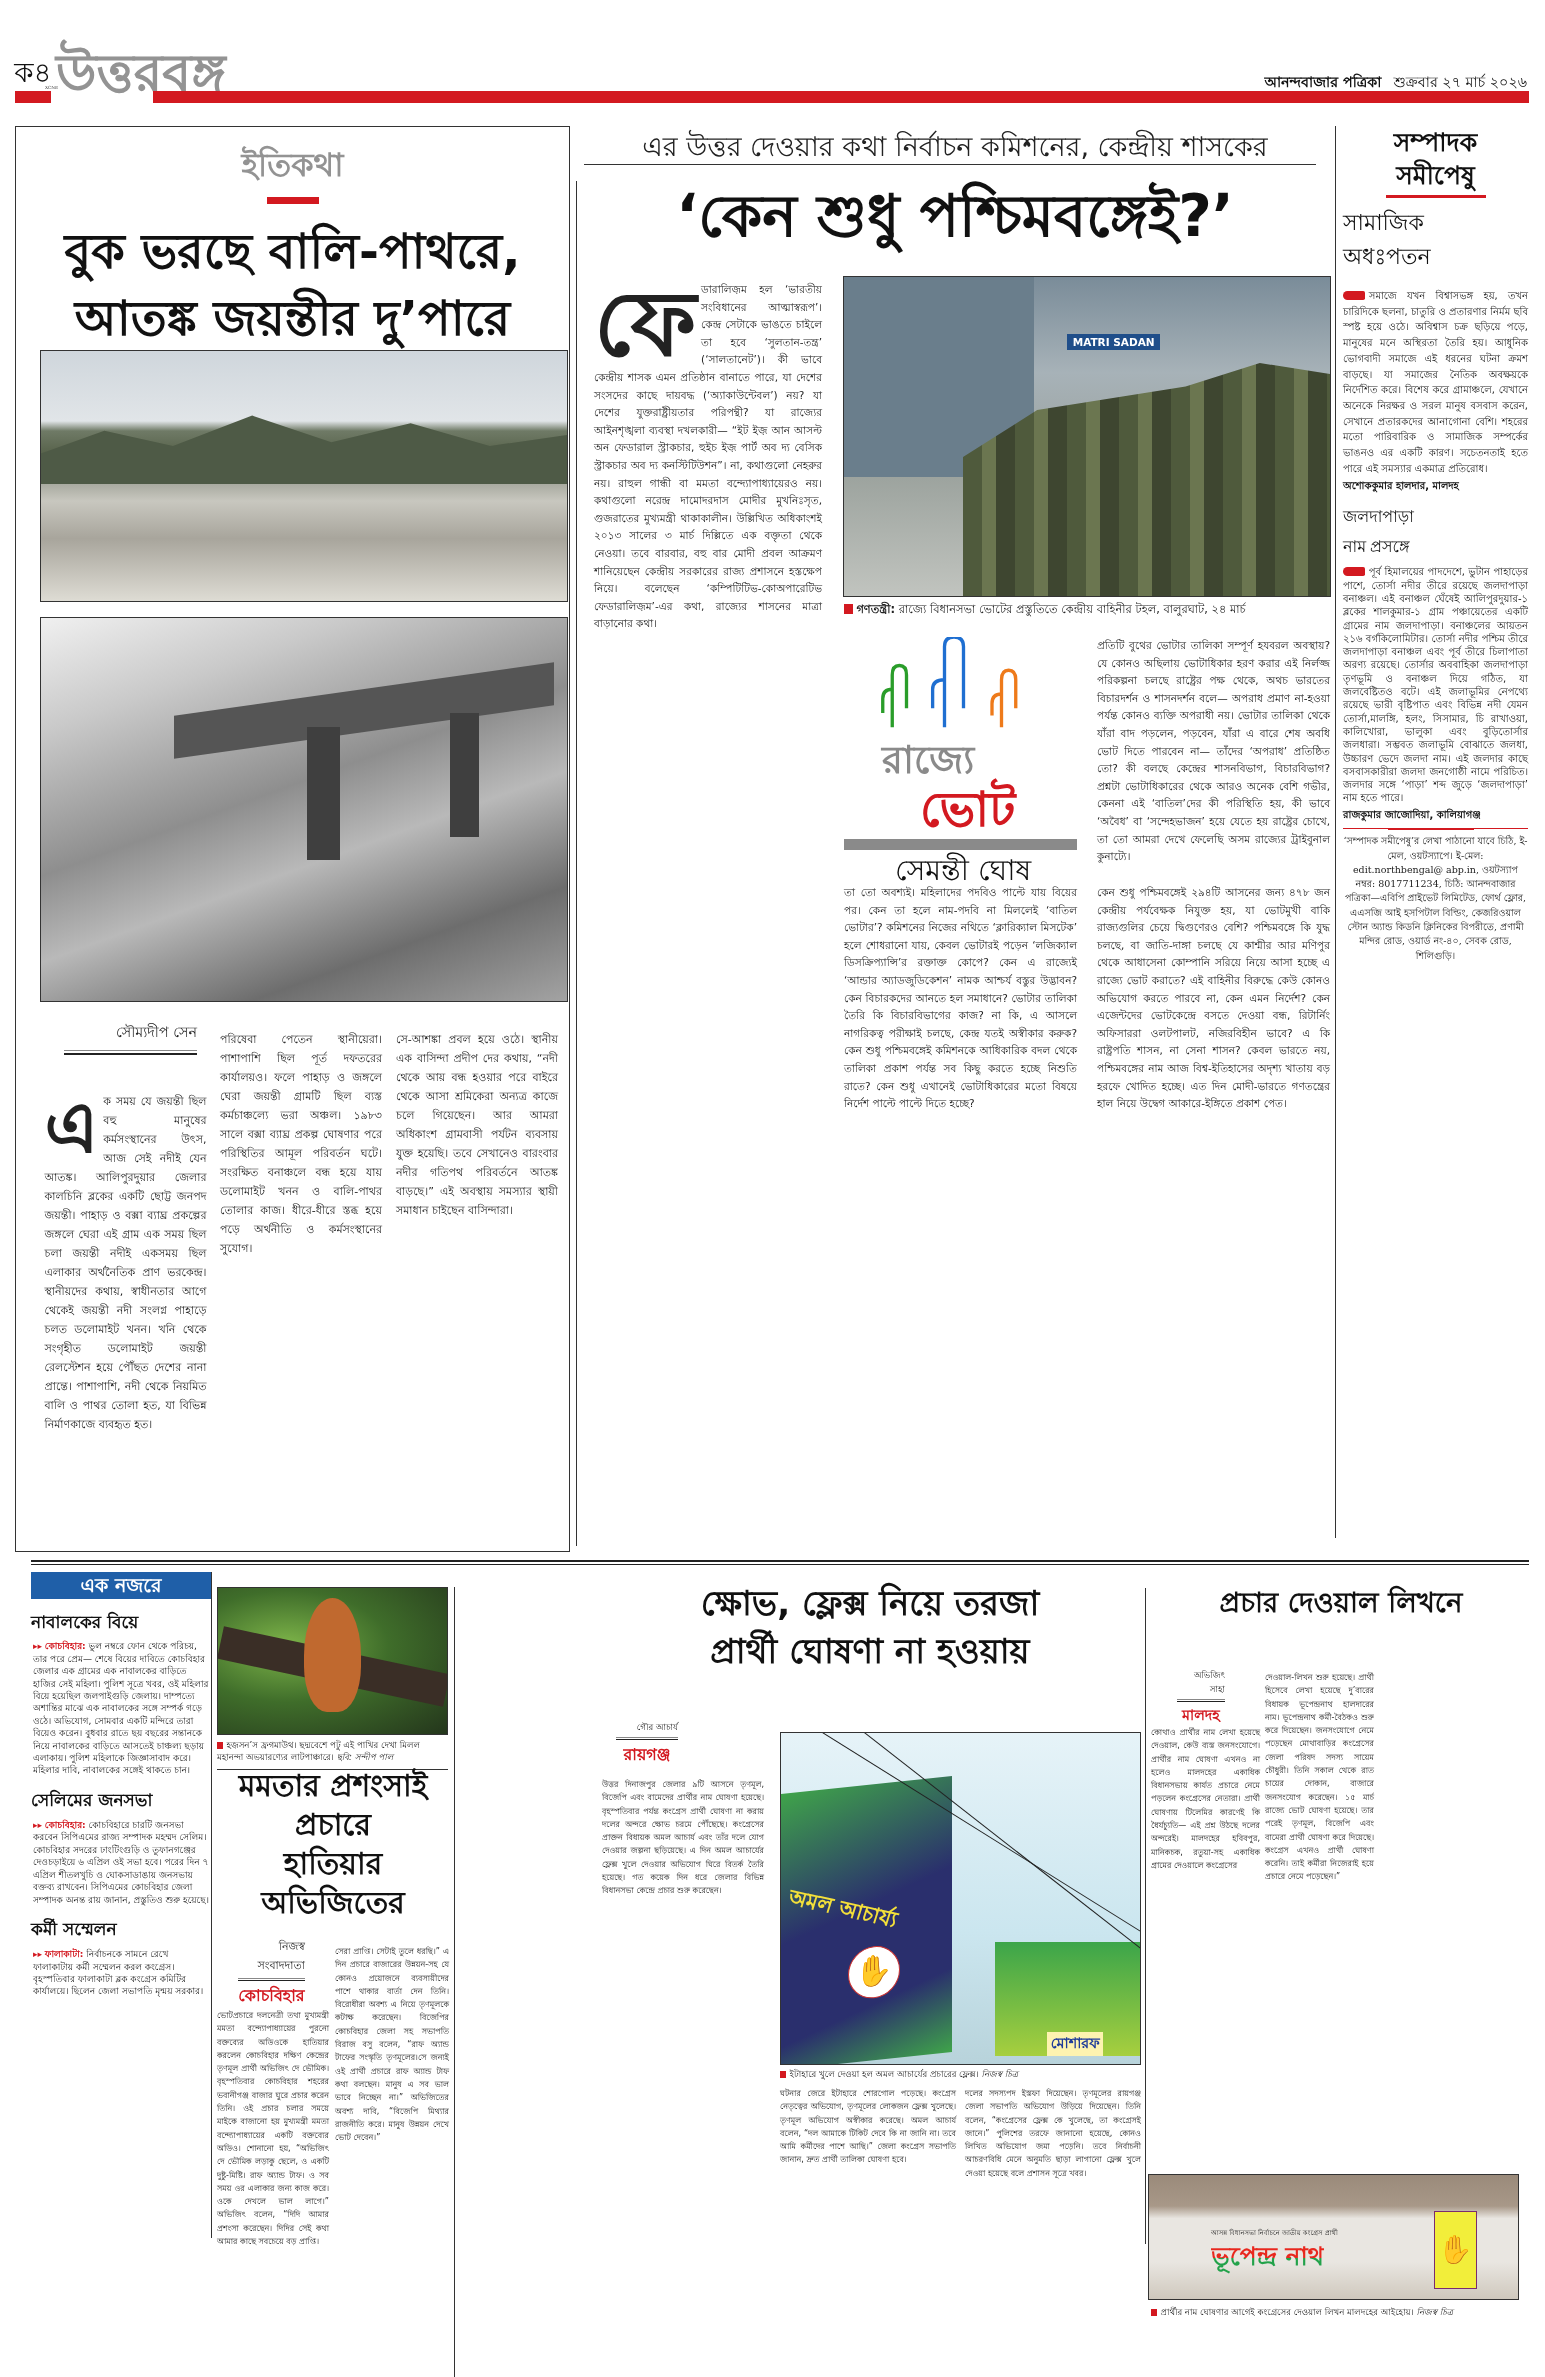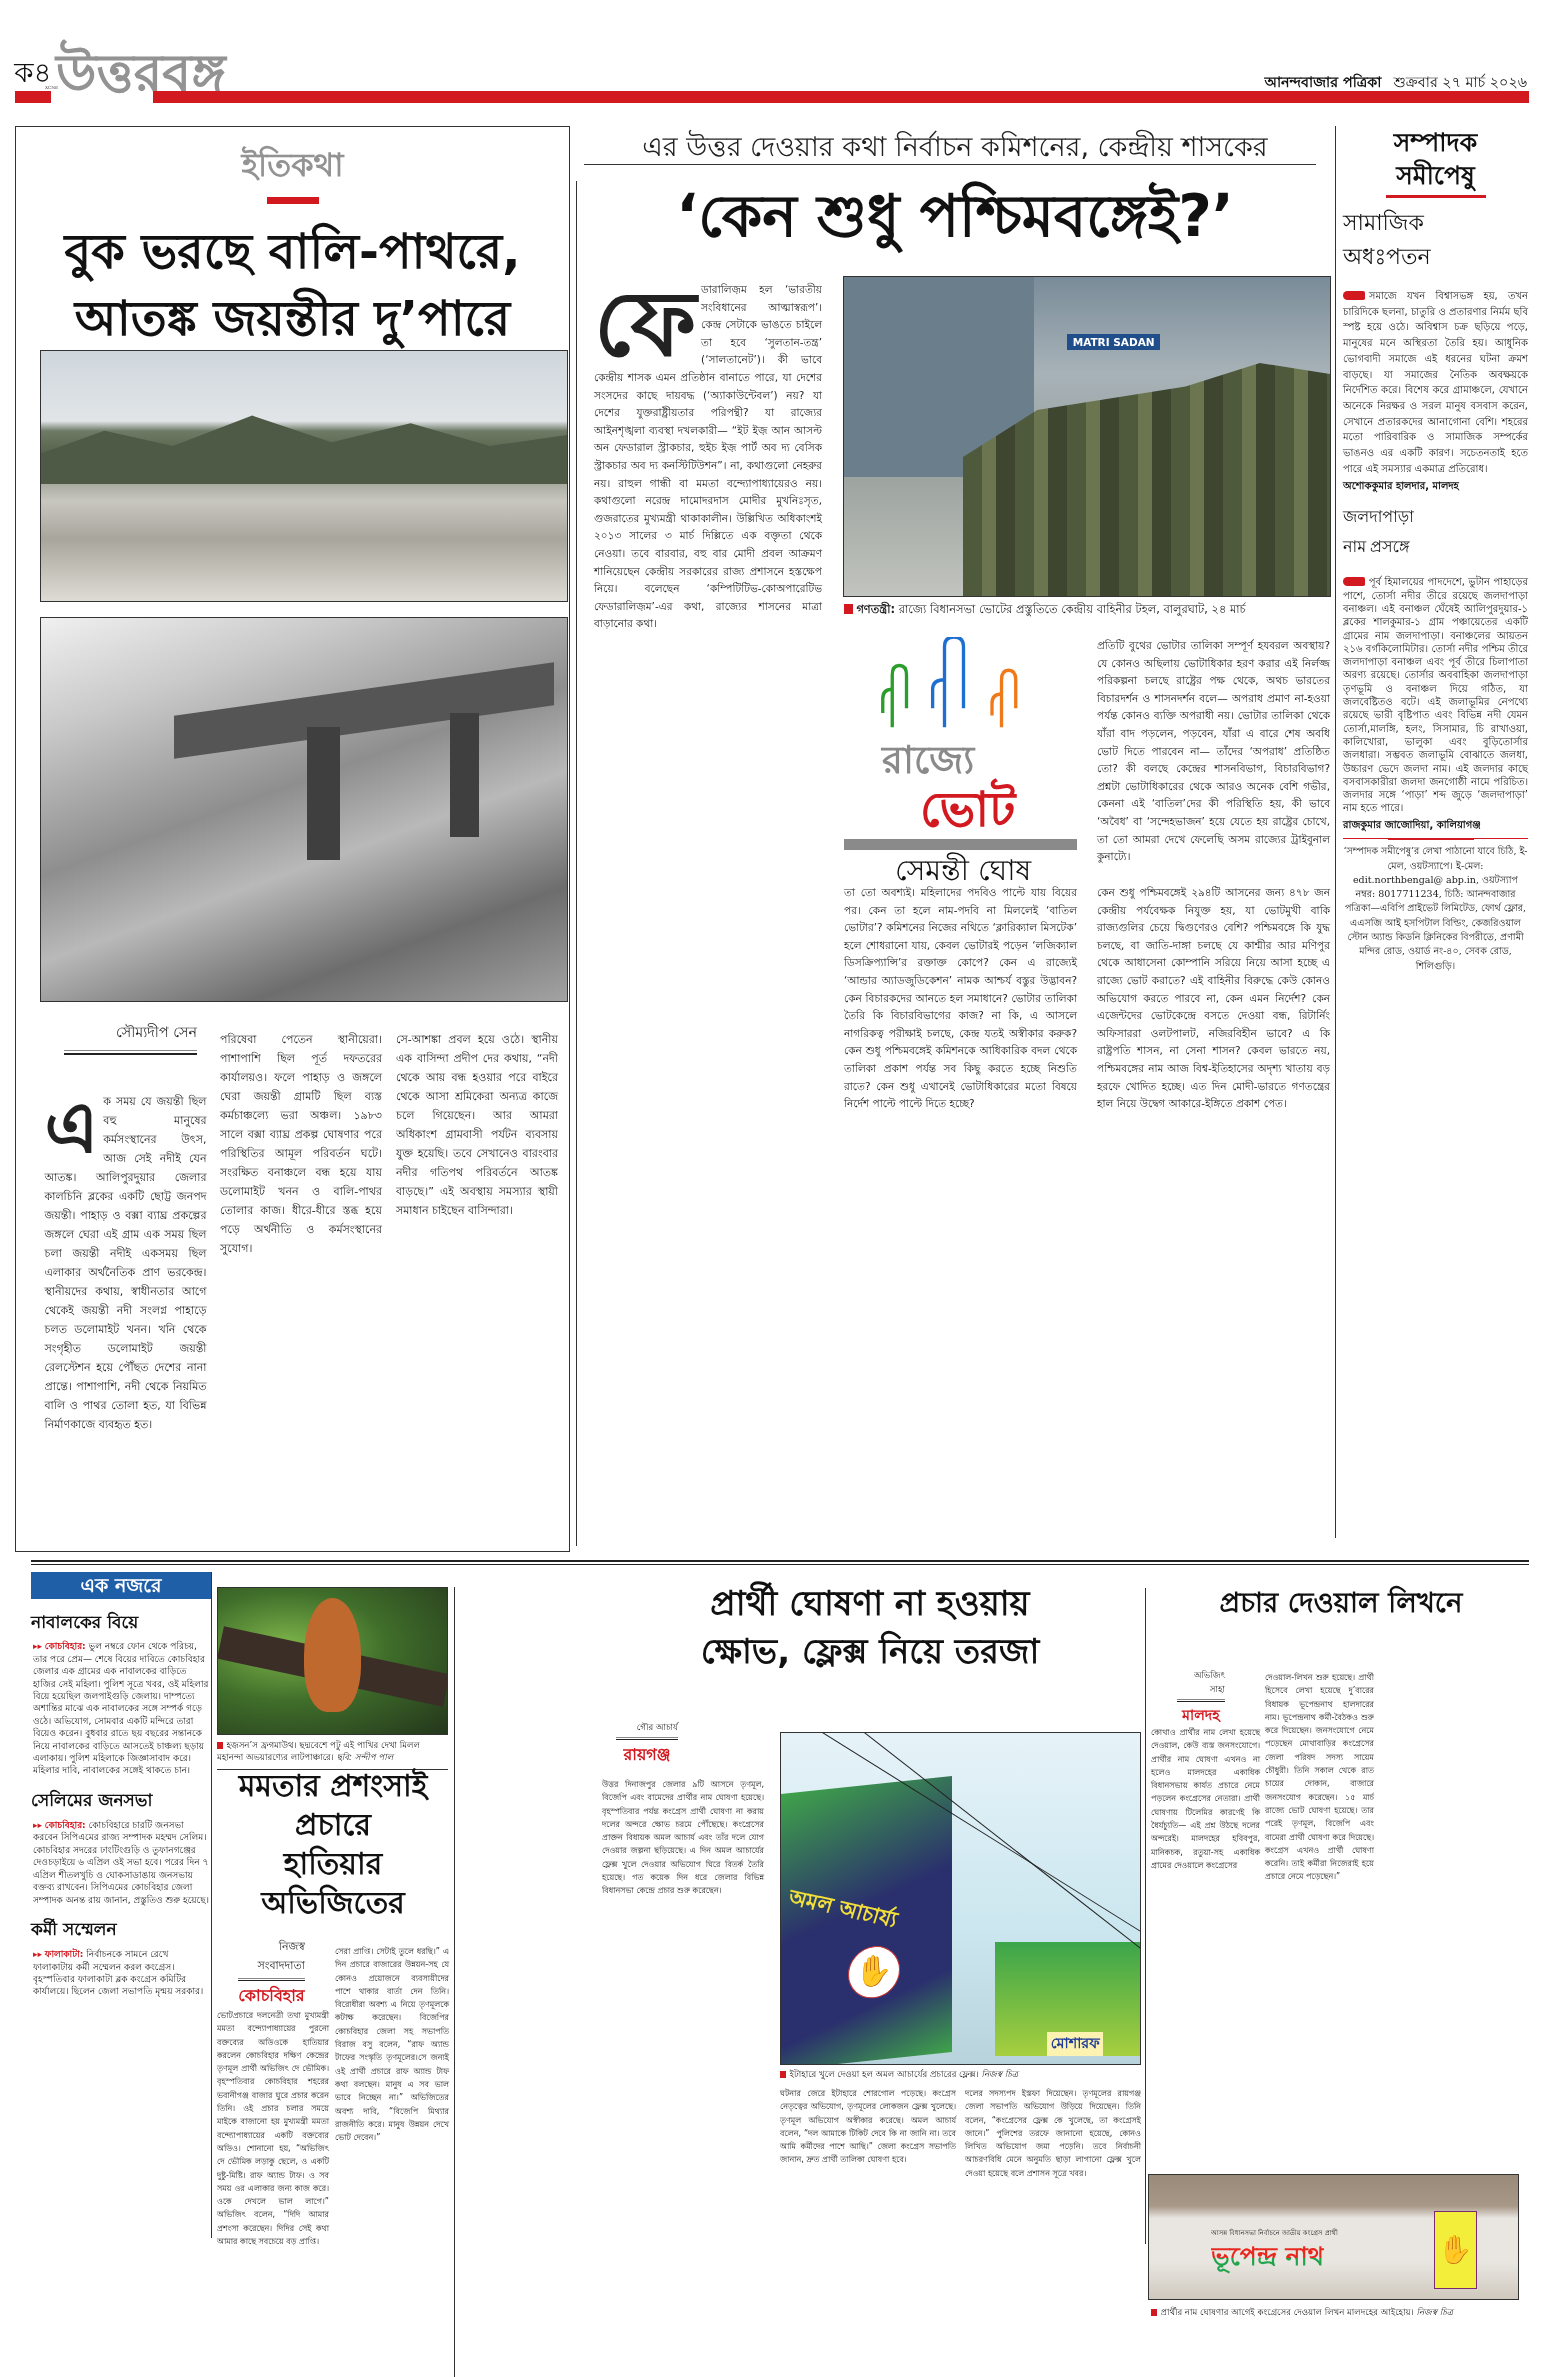--- a/index.html
+++ b/index.html
@@ -117,21 +117,21 @@
     <div>অধঃপতন</div>
   </div>
   <div class="body-text" style="font-size:10px;line-height:15.7px;margin-top:14.3px">
     <span class="pen"></span><span>সমাজে যখন বিশ্বাসভঙ্গ হয়, তখন চারিদিকে ছলনা, চাতুরি ও প্রতারণার নির্মম ছবি স্পষ্ট হয়ে ওঠে। অবিশ্বাস চক্র ছড়িয়ে পড়ে, মানুষের মনে অস্থিরতা তৈরি হয়। আধুনিক ভোগবাদী সমাজে এই ধরনের ঘটনা ক্রমশ বাড়ছে। যা সমাজের নৈতিক অবক্ষয়কে নির্দেশিত করে। বিশেষ করে গ্রামাঞ্চলে, যেখানে অনেকে নিরক্ষর ও সরল মানুষ বসবাস করেন, সেখানে প্রতারকদের আনাগোনা বেশি। শহরের মতো পারিবারিক ও সামাজিক সম্পর্কের ভাঙনও এর একটি কারণ। সচেতনতাই হতে পারে এই সমস্যার একমাত্র প্রতিরোধ।</span>
   </div>
   <div style="font-family:'DejaVu Sans',sans-serif;font-weight:bold;font-size:10px;margin-top:1.9px">অশোককুমার হালদার, মালদহ</div>
   <div style="font-family:Liberation Serif, serif;font-size:16px;line-height:29.5px;margin-top:7px">
     <div>জলদাপাড়া</div>
     <div>নাম প্রসঙ্গে</div>
   </div>
-  <div class="body-text" style="font-size:10px;line-height:13.3px;margin-top:14px">
+  <div class="body-text" style="font-size:10px;line-height:13.3px;margin-top:4px">
     <span class="pen"></span><span>পূর্ব হিমালয়ের পাদদেশে, ভুটান পাহাড়ের পাশে, তোর্সা নদীর তীরে রয়েছে জলদাপাড়া বনাঞ্চল। এই বনাঞ্চল ঘেঁষেই আলিপুরদুয়ার-১ ব্লকের শালকুমার-১ গ্রাম পঞ্চায়েতের একটি গ্রামের নাম জলদাপাড়া। বনাঞ্চলের আয়তন ২১৬ বর্গকিলোমিটার। তোর্সা নদীর পশ্চিম তীরে জলদাপাড়া বনাঞ্চল এবং পূর্ব তীরে চিলাপাতা অরণ্য রয়েছে। তোর্সার অববাহিকা জলদাপাড়া তৃণভূমি ও বনাঞ্চল দিয়ে গঠিত, যা জলবেষ্টিতও বটে। এই জলাভূমির নেপথ্যে রয়েছে ভারী বৃষ্টিপাত এবং বিভিন্ন নদী যেমন তোর্সা,মালঙ্গি, হলং, সিসামার, চি রাখাওয়া, কালিখোরা, ভালুকা এবং বুড়িতোর্সার জলধারা। সম্ভবত জলাভূমি বোঝাতে জলধা, উচ্চারণ ভেদে জলদা নাম। এই জলদার কাছে বসবাসকারীরা জলদা জনগোষ্ঠী নামে পরিচিত। জলদার সঙ্গে ‘পাড়া’ শব্দ জুড়ে ‘জলদাপাড়া’ নাম হতে পারে।</span>
   </div>
   <div style="font-family:'DejaVu Sans',sans-serif;font-weight:bold;font-size:10px;margin-top:1.9px">রাজকুমার জাজোদিয়া, কালিয়াগঞ্জ</div>
   <div style="border-top:0.5px solid #d31920;margin-top:4.8px;position:relative;height:2.9px">
       <div class="redbar" style="position:absolute;left:45px;top:-1.4px;width:86px;height:2.4px"></div>
     </div>
   <div style="text-align:center;font-size:9.5px;line-height:14.3px;margin-top:2.9px;color:#222">‘সম্পাদক সমীপেষু’র লেখা পাঠানো যাবে চিঠি, ই-মেল, ওয়টস্যাপে। ই-মেল: edit.northbengal@ abp.in, ওয়টস্যাপ নম্বর: 8017711234, চিঠি: আনন্দবাজার পত্রিকা—এবিপি প্রাইভেট লিমিটেড, ফোর্থ ফ্লোর, এএসজি আই হসপিটাল বিল্ডিং, কেজরিওয়াল স্টোন অ্যান্ড কিডনি ক্লিনিকের বিপরীতে, প্রণামী মন্দির রোড, ওয়ার্ড নং-৪০, সেবক রোড, শিলিগুড়ি।</div>
 </div>
 
 <div class="abs" style="left:31px;top:1560px;width:1498px;height:4.8px;border-top:2.9px solid #222;border-bottom:1px solid #222"></div>
@@ -181,22 +181,22 @@
 <div class="abs" style="left:238px;top:1938px;width:67px">
   <div class="byline" style="font-size:11px">নিজস্ব সংবাদদাতা</div>
   <div class="byline-rule" style="height:2.9px;border-top-width:0.5px;border-bottom-width:1.4px;margin:1.9px auto"></div>
   <div class="dateline" style="font-size:16px">কোচবিহার</div>
 </div>
 <div class="abs body-text" style="left:217px;top:2009px;width:112px;font-size:8px;line-height:13.3px">ভোটপ্রচারে দলনেত্রী তথা মুখ্যমন্ত্রী মমতা বন্দ্যোপাধ্যায়ের পুরনো বক্তব্যের অডিওকে হাতিয়ার করলেন কোচবিহার দক্ষিণ কেন্দ্রের তৃণমূল প্রার্থী অভিজিৎ দে ভৌমিক। বৃহস্পতিবার কোচবিহার শহরের ভবানীগঞ্জ বাজার ঘুরে প্রচার করেন তিনি। ওই প্রচার চলার সময়ে মাইকে বাজানো হয় মুখ্যমন্ত্রী মমতা বন্দ্যোপাধ্যায়ের একটি বক্তব্যের অডিও। শোনানো হয়, “অভিজিৎ দে ভৌমিক লড়াকু ছেলে, ও একটি দুষ্টু-মিষ্টি। রাফ অ্যান্ড টাফ। ও সব সময় ওর এলাকার জন্য কাজ করে। ওকে দেখলে ভাল লাগে।” অভিজিৎ বলেন, “দিদি আমার প্রশংসা করেছেন। দিদির সেই কথা আমার কাছে সবচেয়ে বড় প্রাপ্তি।</div>
 <div class="abs body-text" style="left:335px;top:1945px;width:114px;font-size:8px;line-height:13.3px">সেরা প্রাপ্তি। সেটাই তুলে ধরছি।” এ দিন প্রচারে বাজারের উন্নয়ন-সহ যে কোনও প্রয়োজনে ব্যবসায়ীদের পাশে থাকার বার্তা দেন তিনি। বিরোধীরা অবশ্য এ নিয়ে তৃণমূলকে কটাক্ষ করেছেন। বিজেপির কোচবিহার জেলা সহ সভাপতি বিরাজ বসু বলেন, “রাফ অ্যান্ড টাফের সংস্কৃতি তৃণমূলের।সে জন্যই ওই প্রার্থী প্রচারে রাফ অ্যান্ড টাফ কথা বলছেন। মানুষ এ সব ভাল ভাবে নিচ্ছেন না।” অভিজিতের অবশ্য দাবি, “বিজেপি মিথ্যার রাজনীতি করে। মানুষ উন্নয়ন দেখে ভোট দেবেন।”</div>
 <div class="vrule" style="left:454px;top:1587px;height:794px;width:1px"></div>
 
 <div class="abs hl" style="left:599px;top:1579px;width:542px;font-size:34px;line-height:48px">
+  <div>ক্ষোভ, ফ্লেক্স নিয়ে তরজা</div>
   <div>প্রার্থী ঘোষণা না হওয়ায়</div>
-  <div>ক্ষোভ, ফ্লেক্স নিয়ে তরজা</div>
 </div>
 <div class="abs" style="left:616px;top:1721px;width:62px">
   <div class="byline" style="font-size:8.6px">গৌর আচার্য</div>
   <div class="byline-rule" style="height:2.9px;border-top-width:0.5px;border-bottom-width:1.4px;margin:1.9px auto"></div>
   <div class="dateline" style="font-size:16px">রায়গঞ্জ</div>
 </div>
 <div class="abs body-text" style="left:602px;top:1778px;width:162px;font-size:8px;line-height:13.3px">উত্তর দিনাজপুর জেলার ৯টি আসনে তৃণমূল, বিজেপি এবং বামেদের প্রার্থীর নাম ঘোষণা হয়েছে। বৃহস্পতিবার পর্যন্ত কংগ্রেস প্রার্থী ঘোষণা না করায় দলের অন্দরে ক্ষোভ চরমে পৌঁছেছে। কংগ্রেসের প্রাক্তন বিধায়ক অমল আচার্য এবং তাঁর দলে যোগ দেওয়ার জল্পনা ছড়িয়েছে। এ দিন অমল আচার্যের ফ্লেক্স খুলে দেওয়ার অভিযোগ ঘিরে বিতর্ক তৈরি হয়েছে। গত কয়েক দিন ধরে জেলার বিভিন্ন বিধানসভা কেন্দ্রে প্রচার শুরু করেছেন।</div>
 
 <div class="photo" style="left:780px;top:1732px;width:361px;height:333px;background:linear-gradient(180deg,#e6f3f8 0%,#cbe6ef 60%,#b8d3db 100%)">
   <div class="abs" style="left:0;top:52px;width:171px;height:276px;background:linear-gradient(160deg,#3fa34a 0%,#2a2f6d 45%,#2a2f6d 75%,#3fa34a 100%);transform:skewY(-6deg)">

